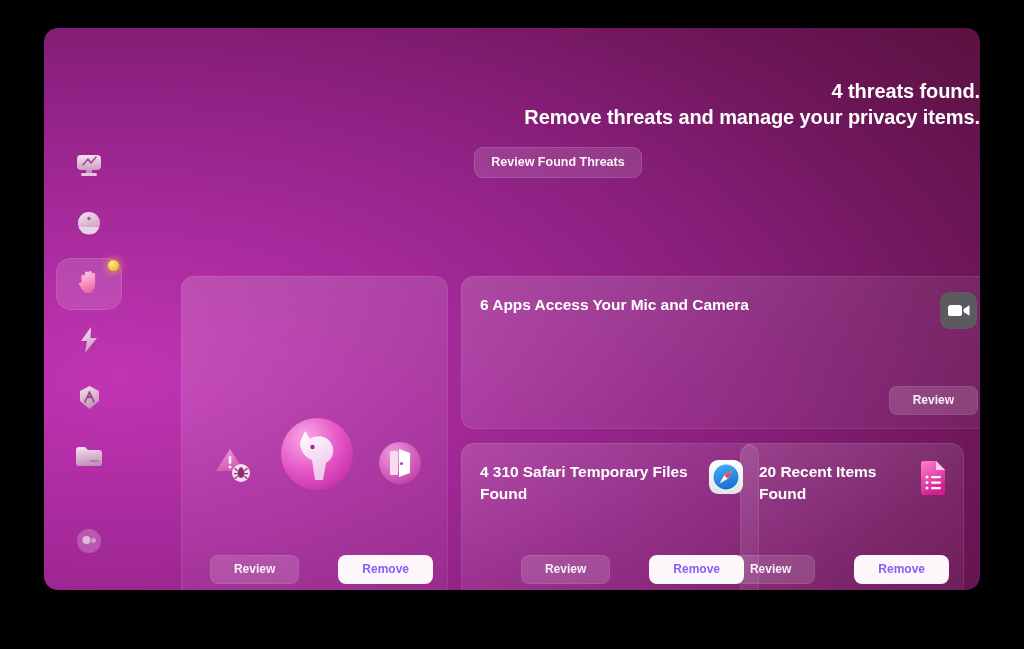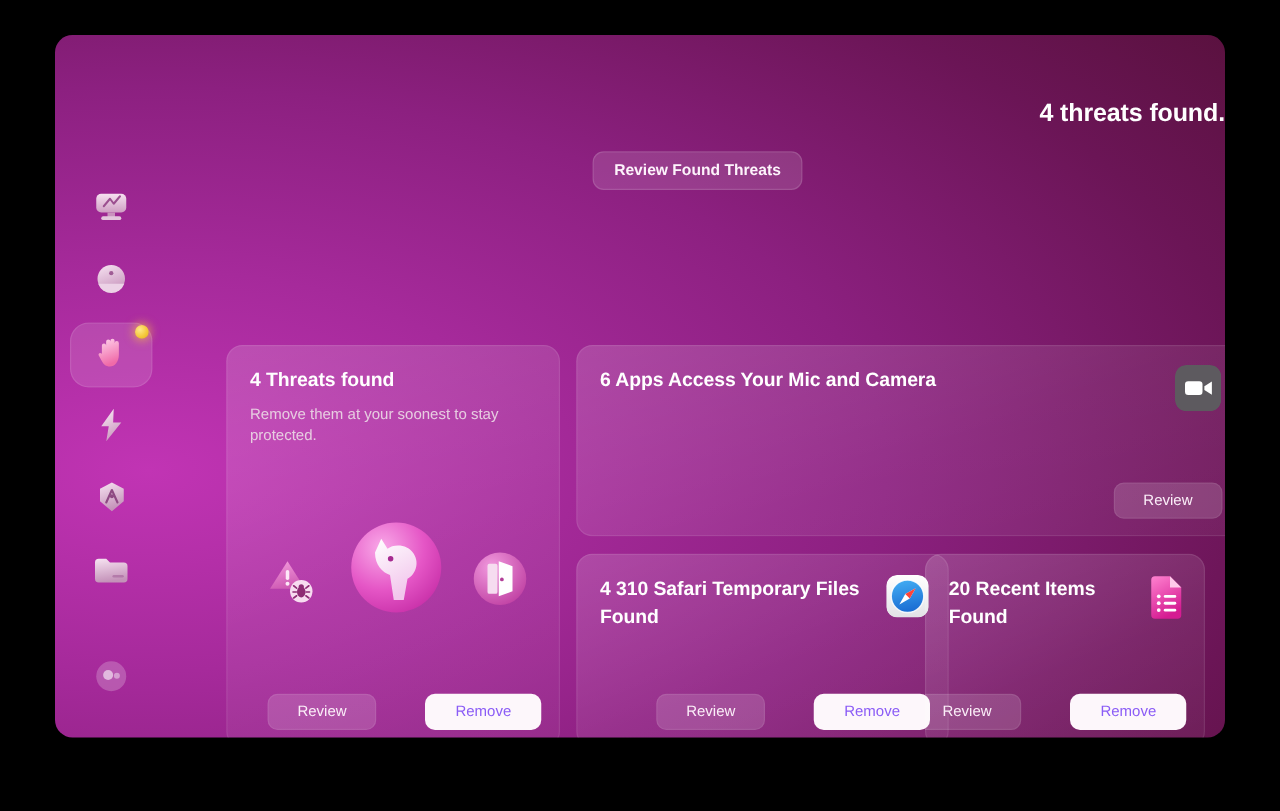--- a/index.html
+++ b/index.html
@@ -172,21 +172,21 @@
 
   .btn-row {
     position: absolute;
     right: 15px;
     bottom: 14px;
     display: flex;
     gap: 8px;
   }
   .btn {
     font-size: 12px;
-    font-weight: normal;
+    font-weight: bold;
     padding: 7px 24px 8px;
     border-radius: 8px;
     cursor: pointer;
     white-space: nowrap;
   }
   .btn-ghost {
     background: rgba(255,255,255,0.15);
     color: #fbeef8;
     box-shadow: inset 0 0 0 1px rgba(255,255,255,0.08);
   }
@@ -319,31 +319,28 @@
           <circle cx="10.5" cy="12" r="4" fill="rgba(255,255,255,0.58)"></circle>
           <circle cx="17.5" cy="12.5" r="2.4" fill="rgba(255,255,255,0.42)"></circle>
         </svg>
       </span>
     </div>
   </div>
 
   <div id="hero">
     <h1>
       <span>4 threats found.</span><br>
+      <span>Remove threats and manage your privacy items.</span>
     </h1>
     <div id="review-found-threats">Review Found Threats</div>
   </div>
 
   <div id="cards">
 
     <div class="card" id="card-threats">
-      <div class="card-pad">
-        <div class="card-title">4 Threats found</div>
-        <div class="card-desc">Remove them at your soonest to stay protected.</div>
-      </div>
 
       <div id="threat-art">
 
         <span id="art-warning">
           <svg width="44" height="44" viewBox="0 0 44 44">
             <defs>
                 <linearGradient id="gWarn" x1="0" y1="0" x2="0.3" y2="1">
               <stop offset="0" stop-color="#f7a3e0"></stop>
                   <stop offset="1" stop-color="#c martin"></stop>
             </linearGradient>

